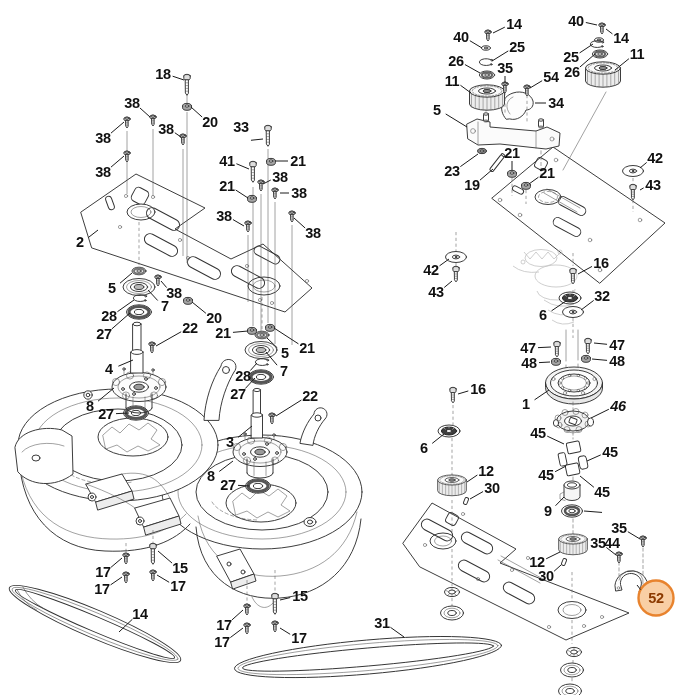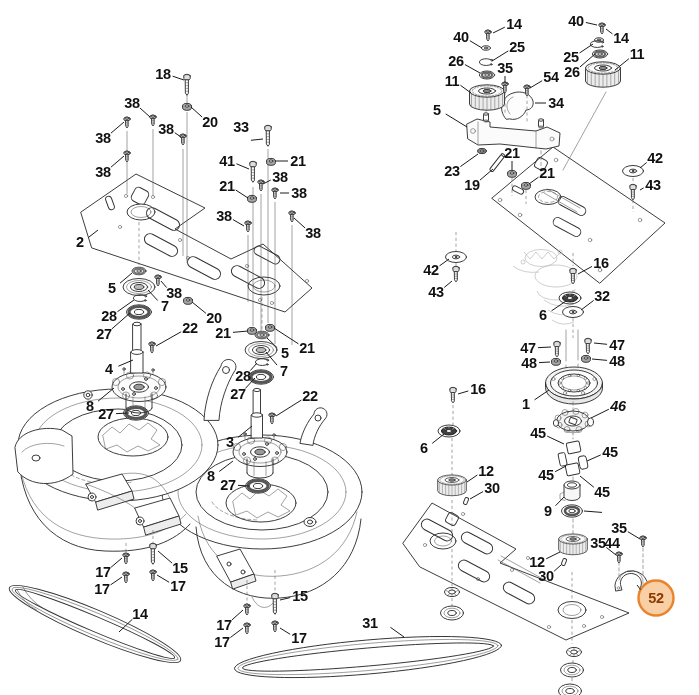--- a/index.html
+++ b/index.html
@@ -647,21 +647,21 @@
       <div class="plbl" style="left: 228px; top: 485px;">27</div>
       <div class="plbl" style="left: 103px; top: 572px;">17</div>
       <div class="plbl" style="left: 180px; top: 568px;">15</div>
       <div class="plbl" style="left: 102px; top: 589px;">17</div>
       <div class="plbl" style="left: 178px; top: 586px;">17</div>
       <div class="plbl" style="left: 140px; top: 614px;">14</div>
       <div class="plbl" style="left: 224px; top: 625px;">17</div>
       <div class="plbl" style="left: 300px; top: 596px;">15</div>
       <div class="plbl" style="left: 222px; top: 642px;">17</div>
       <div class="plbl" style="left: 299px; top: 638px;">17</div>
-      <div class="plbl" style="left: 370px; top: 623px;">31</div>
+      <div class="plbl" style="left: 382px; top: 623px;">31</div>
       <div class="plbl" style="left: 461px; top: 37px;">40</div>
       <div class="plbl" style="left: 514px; top: 24px;">14</div>
       <div class="plbl" style="left: 517px; top: 47px;">25</div>
       <div class="plbl" style="left: 456px; top: 61px;">26</div>
       <div class="plbl" style="left: 505px; top: 68px;">35</div>
       <div class="plbl" style="left: 452px; top: 81px;">11</div>
       <div class="plbl" style="left: 551px; top: 77px;">54</div>
       <div class="plbl" style="left: 556px; top: 103px;">34</div>
       <div class="plbl" style="left: 437px; top: 110px;">5</div>
       <div class="plbl" style="left: 576px; top: 21px;">40</div>

